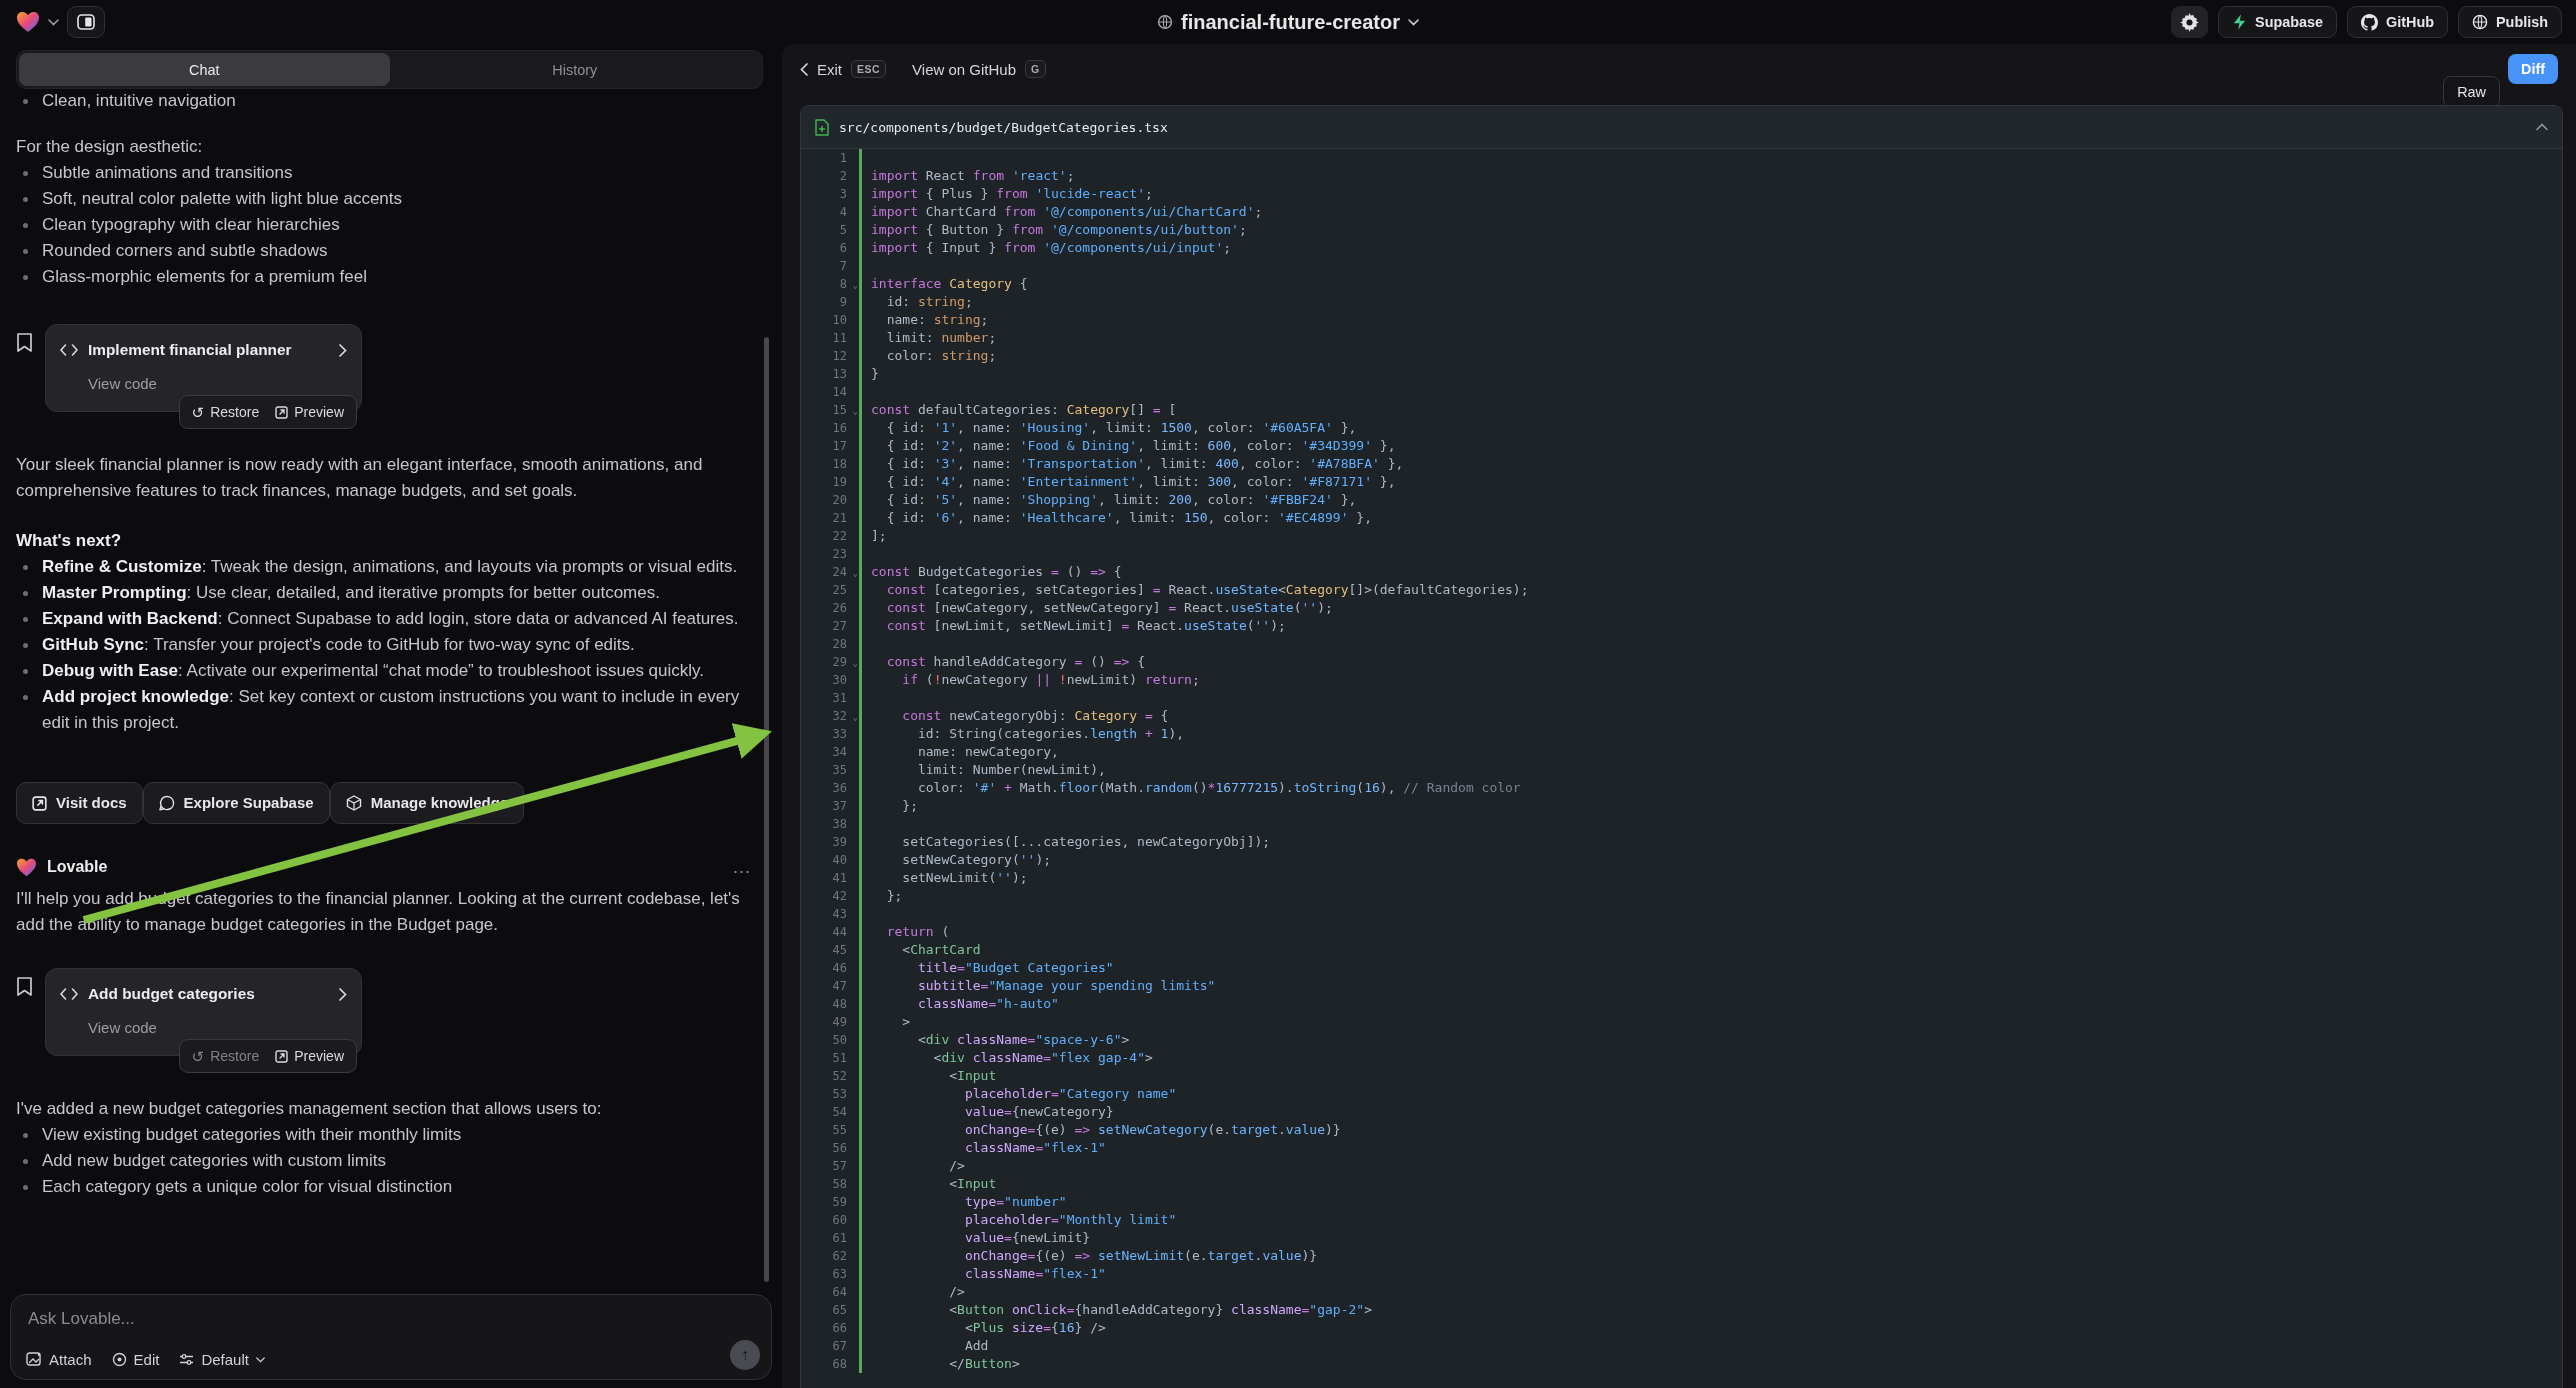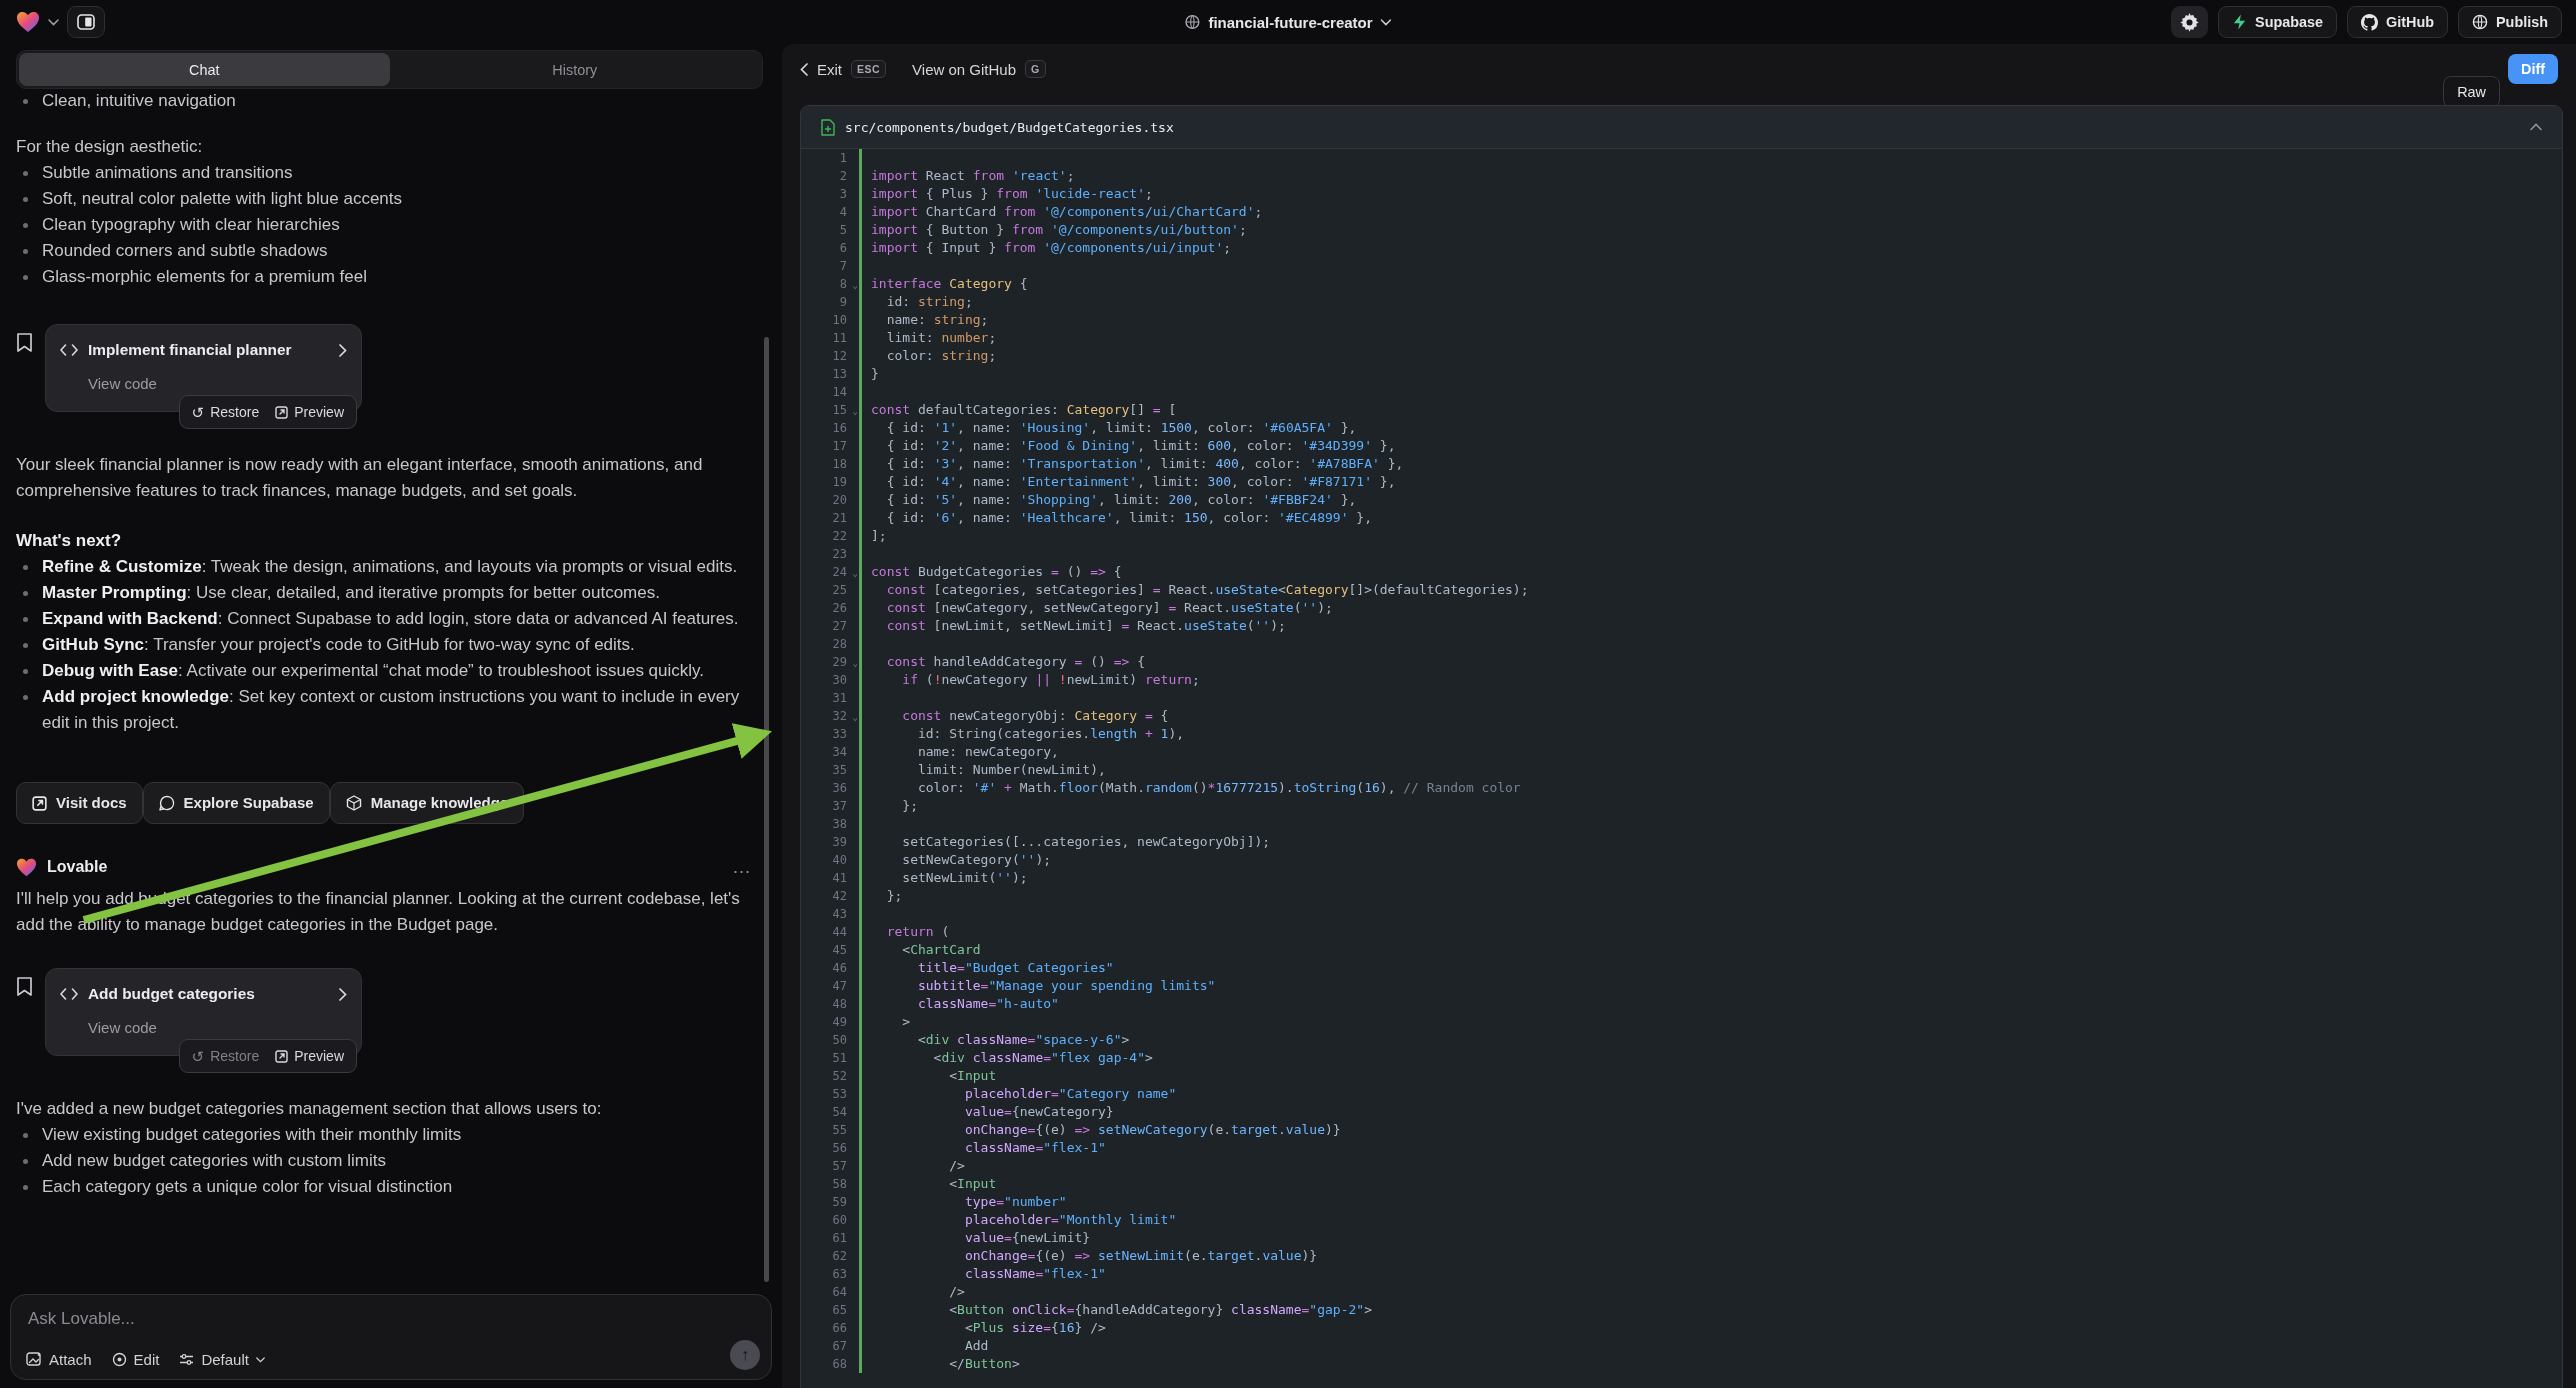--- a/index.html
+++ b/index.html
@@ -5,21 +5,21 @@
   html,body{margin:0;padding:0;background:#000;}
   .app{position:relative;width:2576px;height:1388px;background:#0C0C0E;overflow:hidden;
        font-family:"Liberation Sans",sans-serif;color:#C9C9CE;}
   svg{display:block}
 
   
   .topbar{position:absolute;left:0;top:0;width:100%;height:44px;display:flex;align-items:center;}
   .tb-left{position:absolute;left:16px;top:0;height:44px;display:flex;align-items:center;gap:8px;}
   .tb-center{position:absolute;left:50%;top:0;transform:translateX(-50%);height:44px;display:flex;align-items:center;gap:8px;}
   .tb-right{position:absolute;right:14px;top:0;height:44px;display:flex;align-items:center;gap:10px;}
-  .proj-name{font-size:15px;font-weight:600;color:#E7E7EA;}
+  .proj-name{font-size:20px;font-weight:600;color:#E7E7EA;}
   .chip{display:flex;align-items:center;gap:8px;height:30px;padding:0 13px;border:1px solid #2F2F34;
         border-radius:9px;background:#161619;font-size:14.4px;font-weight:600;color:#E7E7EA;cursor:pointer;}
   .chip.icon-only{padding:0 8px;background:#232327;border-color:#232327;}
   .panel-btn{display:flex;align-items:center;justify-content:center;width:36px;height:30px;
              border:1px solid #2F2F34;border-radius:9px;background:#161619;cursor:pointer;}
 
   
   .chat-col{position:absolute;left:0;top:44px;width:782px;bottom:0;}
   .tabs{position:absolute;left:16px;right:19px;top:6px;height:33px;background:#1A1A1D;border:1px solid #242428;
         border-radius:10px;display:flex;padding:2px;}
@@ -85,21 +85,21 @@
   .ct-gap{width:26px;}
   .ct-spacer{flex:1;}
   .btn-raw{height:30px;padding:0 13px;display:flex;align-items:center;border:1px solid #36363C;border-radius:8px;
            font-size:14.4px;color:#E7E7EA;cursor:pointer;margin-top:46px;}
   .btn-diff{height:30px;padding:0 13px;display:flex;align-items:center;border-radius:8px;background:#4793F7;
             font-size:14.4px;color:#fff;font-weight:600;cursor:pointer;margin-left:8px;}
 
   .code-body{position:absolute;left:18px;right:13px;top:61px;bottom:0;}
   .file-card{position:absolute;left:0;right:0;top:0;height:1394px;background:#1E2328;border:1px solid #30363C;
              border-radius:9px;overflow:hidden;}
-  .file-header{height:42px;display:flex;align-items:center;gap:10px;padding:0 20px;background:#22272D;
+  .file-header{height:42px;display:flex;align-items:center;gap:10px;padding:0 14px;background:#22272D;
                border-bottom:1px solid #30363C;cursor:pointer;}
   .file-path{font-family:"DejaVu Sans Mono",monospace;font-size:13px;color:#E6EDF3;flex:1;}
   .code-area{font-family:"DejaVu Sans Mono",monospace;font-size:13px;line-height:18px;}
   .code-row{display:flex;height:18px;}
   .gutter{width:46px;flex:0 0 auto;text-align:right;padding-right:12px;color:#6E7681;font-size:12px;position:relative;}
   .fold{position:absolute;right:1px;top:1px;font-size:9px;color:#767E87;cursor:pointer;}
   .addbar{width:3px;flex:0 0 auto;background:#57AB5A;}
   .code-text{padding-left:9px;white-space:pre;flex:1;color:#ADBAC7;}
   .tok-k{color:#C678DD}.tok-p{color:#ADBAC7}.tok-s{color:#5EB0FC}.tok-n{color:#79B8FF}
   .tok-t{color:#E5C07B}.tok-y{color:#D19A66}.tok-f{color:#6CB6FF}.tok-g{color:#7EC699}

